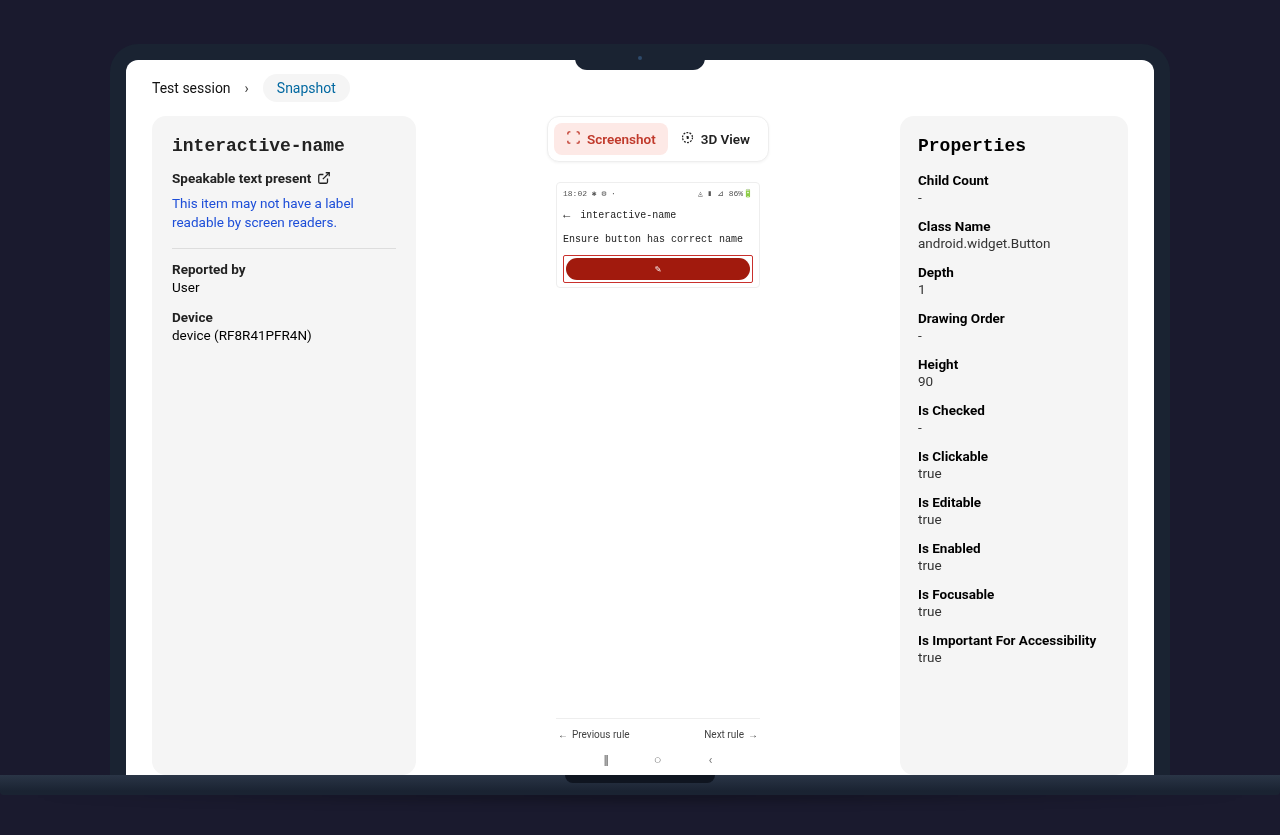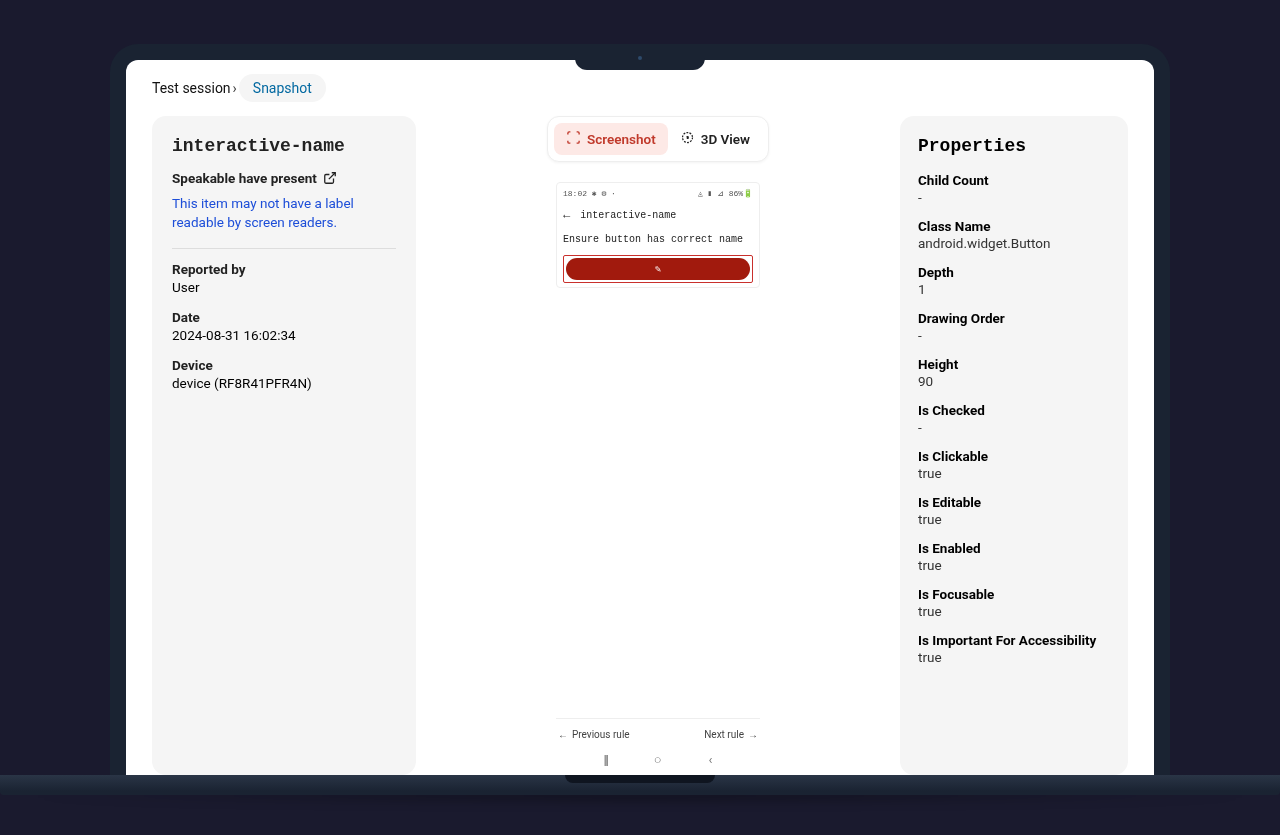--- a/index.html
+++ b/index.html
@@ -87,21 +87,21 @@
   
   .app {
     padding: 14px 26px 0 26px;
     height: 100%;
     display: flex;
     flex-direction: column;
   }
   .breadcrumb {
     display: flex;
     align-items: center;
-    gap: 2px;
+    gap: 14px;
     font-size: 14px;
     margin-bottom: 14px;
   }
   .crumb-plain { color: #111; }
   .crumb-active {
     color: #0369a1;
     background: #f5f5f5;
     padding: 6px 14px;
     border-radius: 16px;
   }
@@ -291,39 +291,35 @@
           <span class="crumb-plain">Test session</span>
           <span class="chevron">›</span>
           <span class="crumb-active">Snapshot</span>
         </div>
 
         <div class="columns">
 
           <aside class="panel-left">
             <h1>interactive-name</h1>
             <div class="subhead-row">
-              <span>Speakable have present</span>
+              <span>Speakable text present</span>
               <span class="ext-link">
                 <svg viewBox="0 0 24 24" width="14" height="14" fill="none" stroke="#222" stroke-width="2.2">
                   <path d="M15 3h6v6"></path>
                     <path d="M10 14 21 3"></path>
                   <path d="M18 13v6a2 2 0 0 1-2 2H5a2 2 0 0 1-2-2V8a2 2 0 0 1 2-2h6"></path>
                 </svg>
               </span>
             </div>
             <p class="desc">This item may not have a label readable by screen readers.</p>
             <div class="divider"></div>
 
             <div class="field">
               <div class="field-label">Reported by</div>
               <div class="field-value">User</div>
-            </div>
-            <div class="field">
-              <div class="field-label">Date</div>
-              <div class="field-value">2024-08-31 16:02:34</div>
             </div>
             <div class="field">
               <div class="field-label">Device</div>
               <div class="field-value">device (RF8R41PFR4N)</div>
             </div>
           </aside>
 
           <section class="center">
             <div class="toggle-group">
               <div class="toggle-btn active">

